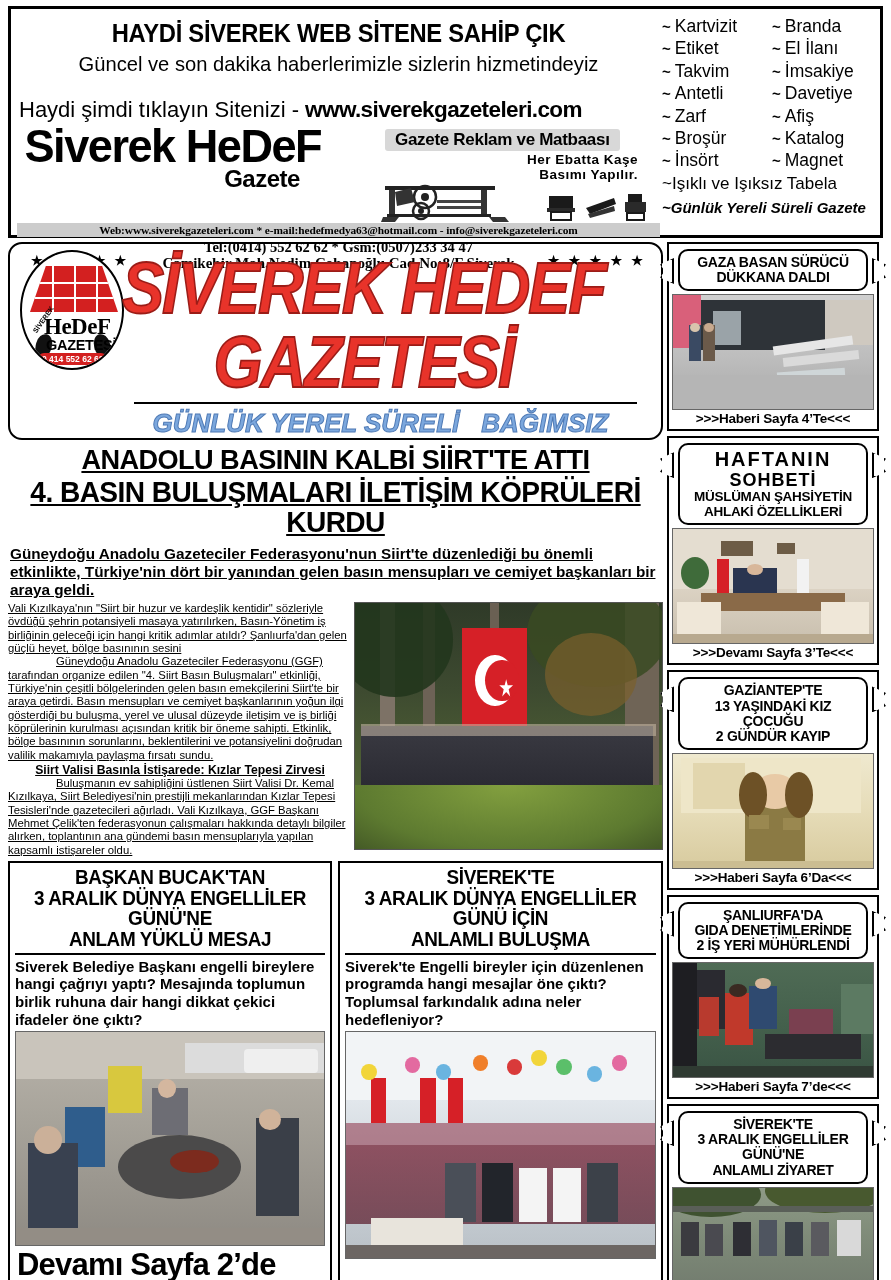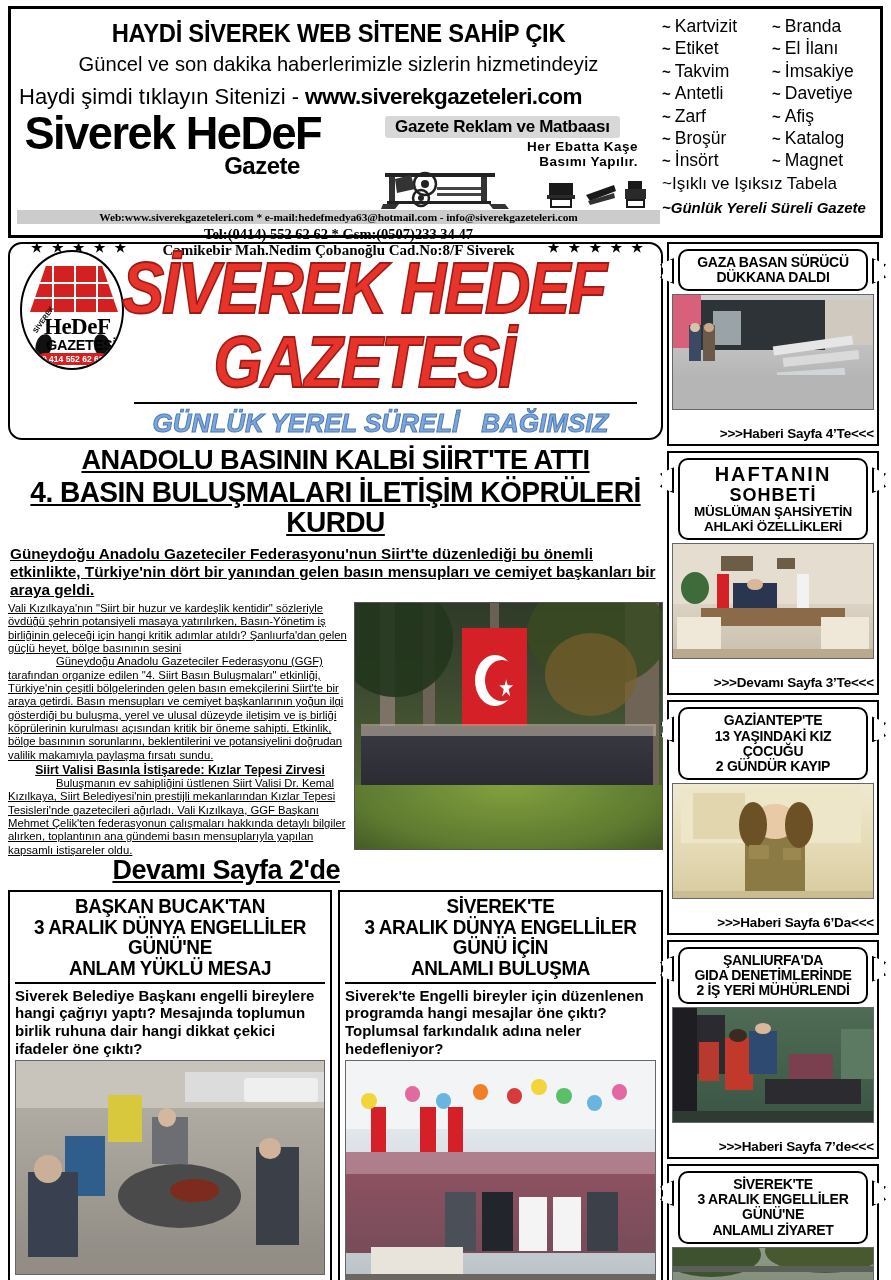--- a/index.html
+++ b/index.html
@@ -43,21 +43,21 @@
   }
   .ad-line2 {
     text-align: center;
     font-size: 21px;
     font-weight: 400;
     margin-top: 4px;
     transform: scaleX(0.96);
   }
   .ad-line3 {
     font-size: 22px;
-    margin-top: 8px;
+    margin-top: 21px;
     white-space: nowrap;
     padding-left: 2px;
   }
   .ad-line3 .url { font-weight: 900; font-size: 22.5px; letter-spacing: -0.6px;}
 
   .masthead-row { display: flex; align-items: flex-start; margin-top: 2px; }
   .brand-block { width: 360px; }
   .brand-main {
     font-size: 46px; font-weight: 900; letter-spacing: -1.5px;
     line-height: 0.92; padding-left: 4px;
@@ -264,22 +264,22 @@
   }
   .teaser-head .t-line { font-weight: 900; line-height: 1.08; letter-spacing: -0.3px; }
   .flag-l, .flag-r {
     position: absolute; top: 14px; width: 14px; height: 26px;
     border: 2px solid #000; background: #fff; z-index: 1;
   }
   .flag-l { left: -9px; clip-path: polygon(100% 0, 100% 100%, 0 75%, 35% 50%, 0 25%); }
   .flag-r { right: -9px; clip-path: polygon(0 0, 0 100%, 100% 75%, 65% 50%, 100% 25%); }
   .teaser-photo { height: 116px; border: 1px solid #666; overflow: hidden; position: relative; }
   .teaser-foot {
-    text-align: right; font-size: 13.5px; font-weight: 900;
-    padding-top: 16px; letter-spacing: -0.2px;
+    text-align: center; font-size: 13.5px; font-weight: 900;
+    padding-top: 1px; letter-spacing: -0.2px;
   }
 
   
   .ph { position: absolute; inset: 0; }
   .blob { position: absolute; border-radius: 50%; }
   .rect { position: absolute; }
 </style>
 </head>
 <body>
 
@@ -407,21 +407,20 @@
         <div class="hl1">ANADOLU BASININ KALBİ SİİRT'TE ATTI</div>
         <div class="hl2">4. BASIN BULUŞMALARI İLETİŞİM KÖPRÜLERİ KURDU</div>
         <div class="lead">Güneydoğu Anadolu Gazeteciler Federasyonu'nun Siirt'te düzenlediği bu önemli etkinlikte, Türkiye'nin dört bir yanından gelen basın mensupları ve cemiyet başkanları bir araya geldi.</div>
 
         <div class="article-flow">
           <div class="article-text">
             <p>Vali Kızılkaya'nın "Siirt bir huzur ve kardeşlik kentidir" sözleriyle övdüğü şehrin potansiyeli masaya yatırılırken, Basın-Yönetim iş birliğinin geleceği için hangi kritik adımlar atıldı? Şanlıurfa'dan gelen güçlü heyet, bölge basınının sesini</p>
             <p class="indent">Güneydoğu Anadolu Gazeteciler Federasyonu (GGF) tarafından organize edilen "4. Siirt Basın Buluşmaları" etkinliği, Türkiye'nin çeşitli bölgelerinden gelen basın emekçilerini Siirt'te bir araya getirdi. Basın mensupları ve cemiyet başkanlarının yoğun ilgi gösterdiği bu buluşma, yerel ve ulusal düzeyde iletişim ve iş birliği köprülerinin kurulması açısından kritik bir öneme sahipti. Etkinlik, bölge basınının sorunlarını, beklentilerini ve potansiyelini doğrudan valilik makamıyla paylaşma fırsatı sundu.</p>
             <div class="sub-head">Siirt Valisi Basınla İstişarede: Kızlar Tepesi Zirvesi</div>
             <p class="indent">Buluşmanın ev sahipliğini üstlenen Siirt Valisi Dr. Kemal Kızılkaya, Siirt Belediyesi'nin prestijli mekanlarından Kızlar Tepesi Tesisleri'nde gazetecileri ağırladı. Vali Kızılkaya, GGF Başkanı Mehmet Çelik'ten federasyonun çalışmaları hakkında detaylı bilgiler alırken, toplantının ana gündemi basın mensuplarıyla yapılan kapsamlı istişareler oldu.</p>
-            <div class="devami-1">Devamı Sayfa 2'de</div>
           </div>
 
           <div class="article-photo">
             <div class="ph" style="background:linear-gradient(#2f3a28 0%,#3d4a30 35%,#4a5a33 60%,#5f7a38 100%)"></div>
 
             <div class="rect" style="left:8%;top:0;width:5%;height:72%;background:#7d7266"></div>
             <div class="rect" style="left:22%;top:0;width:4%;height:70%;background:#6d6256"></div>
             <div class="rect" style="left:44%;top:0;width:3%;height:58%;background:#6a6053"></div>
             <div class="rect" style="left:88%;top:0;width:11%;height:95%;background:#6f6456"></div>
             <div class="blob" style="left:-6%;top:-8%;width:38%;height:46%;background:#22361d;opacity:.9"></div>

